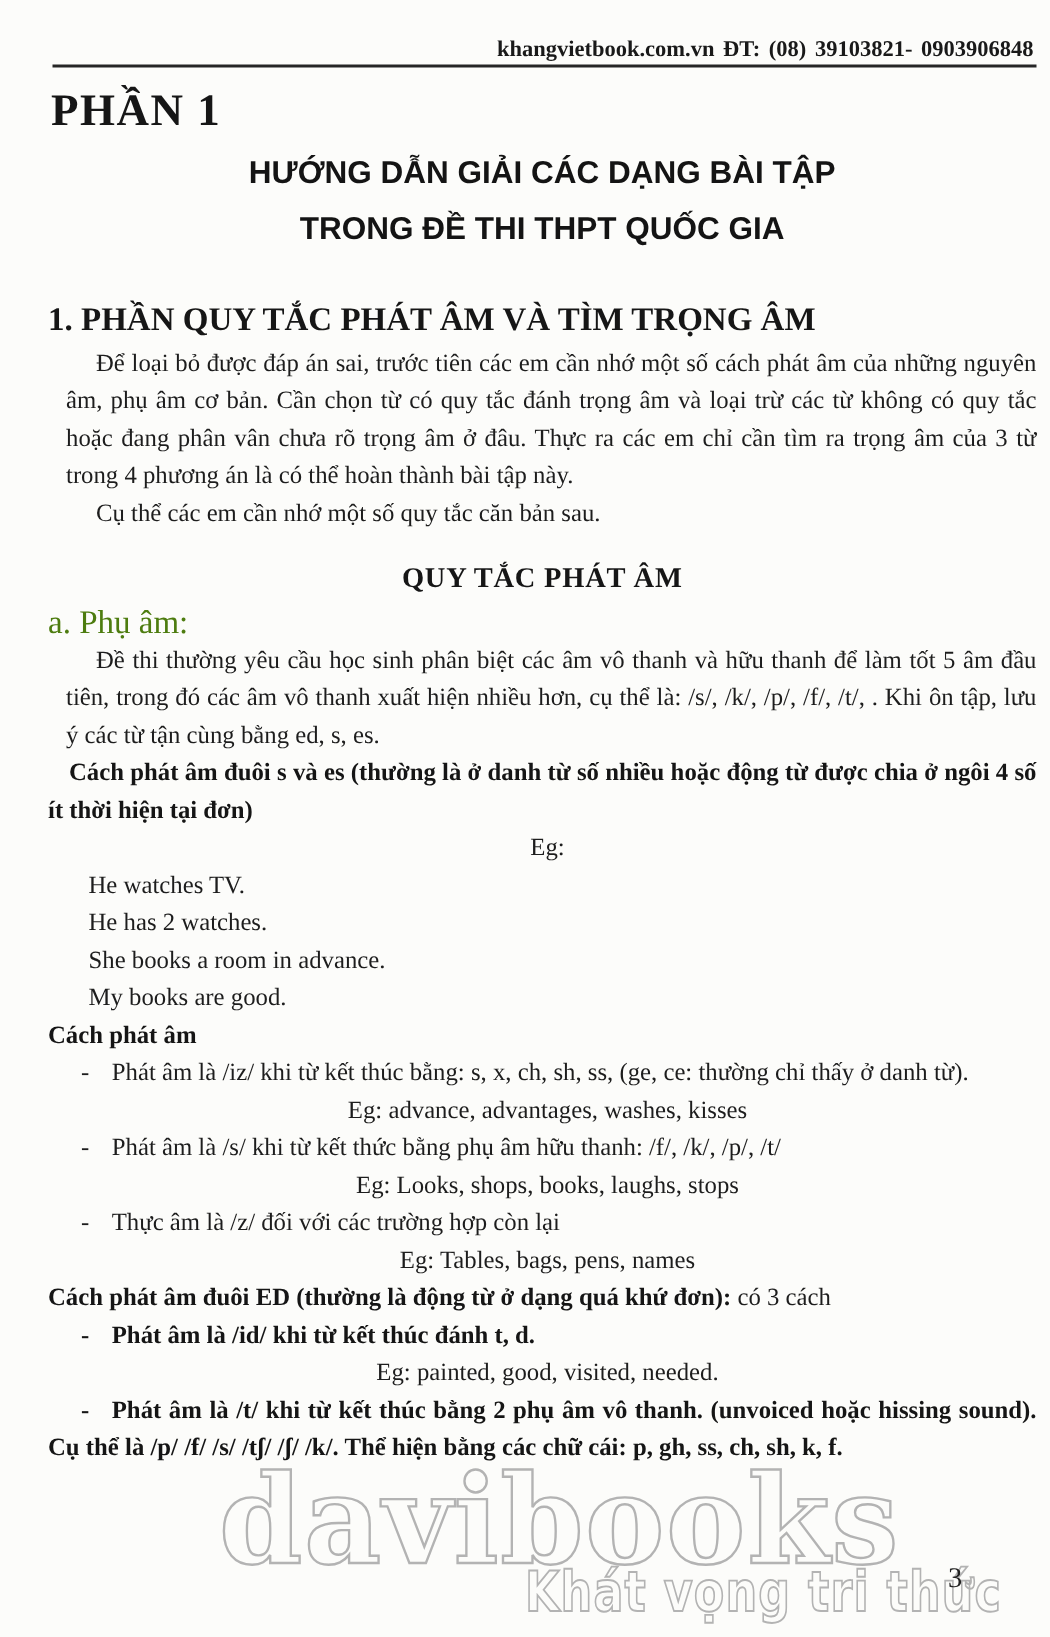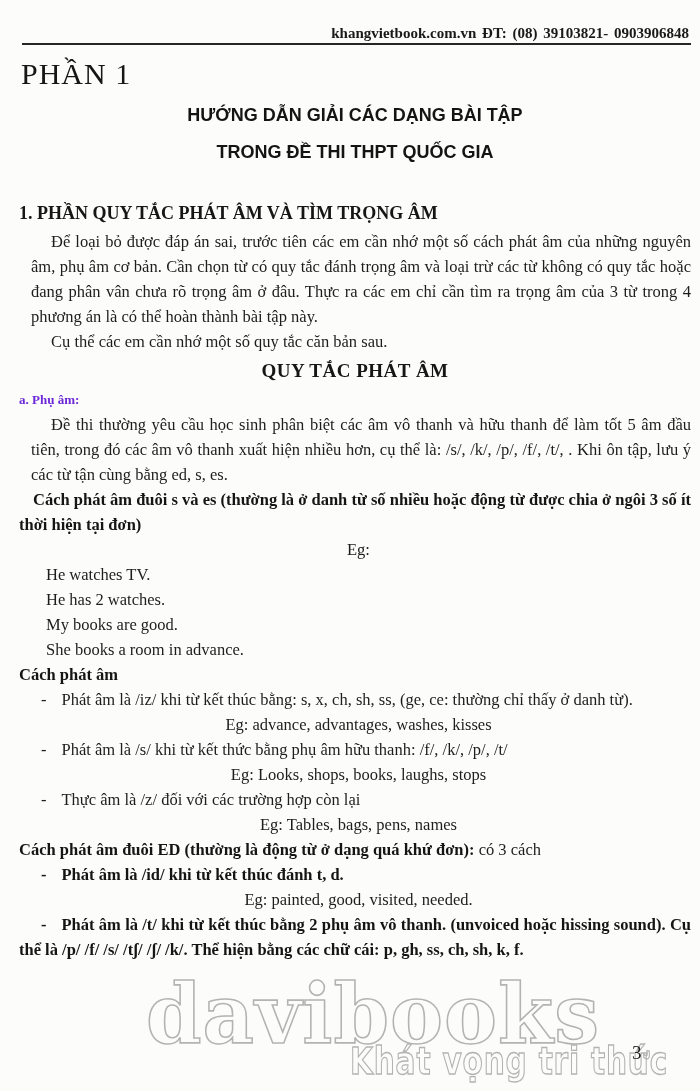--- a/index.html
+++ b/index.html
@@ -5,88 +5,88 @@
   html,body{margin:0;padding:0;}
   body{
     width:700px;height:1091px;
     background:#fcfcfa;
     font-family:"Liberation Serif", serif;
     color:#1d1d1d;
     position:relative;
     overflow:hidden;
   }
   .page{position:absolute;inset:0;}
-  .content{padding:25px 9px 0 19px;}
+  .content{padding:25px 9px 0 32px;}
 
   .scan-header{
     text-align:right;
     font-weight:bold;
     font-size:15px;
     line-height:16px;
     padding-right:2px;
     color:#191919;
     word-spacing:2px;
   }
   .header-rule{
     height:2px;
     background:#262626;
     margin:2px 0 0 3px;
   }
 
   .part-label{
     margin:13px 0 0 2px;
     font-size:30px;
-    font-weight:normal;
+    font-weight:bold;
     letter-spacing:1px;
     line-height:32px;
     color:#161616;
   }
   .main-title{
     margin-top:7px;
     text-align:center;
     font-family:"Liberation Sans", sans-serif;
     font-weight:bold;
-    font-size:18px;
+    font-size:21px;
     line-height:37px;
     letter-spacing:0px;
     color:#141414;
   }
 
   .section-heading{
     margin:30px 0 4px 0;
-    font-size:18px;
+    font-size:22px;
     font-weight:bold;
     line-height:24px;
     color:#161616;
   }
 
   p, .line{
     margin:0;
     font-size:16.5px;
     line-height:25px;
     text-align:justify;
   }
   .indent{text-indent:20px;margin-left:12px;}
   .indent-sm{text-indent:14px;}
   .b{font-weight:bold;color:#151515;}
 
   .rules-heading{
     text-align:center;
     font-size:19px;
     font-weight:bold;
     letter-spacing:0.5px;
-    margin:4px 0 3px 0;
+    margin:19px 0 3px 0;
     line-height:26px;
     color:#161616;
   }
   .sub-a{
-    font-size:13px;
-    font-weight:bold;
+    font-size:22px;
+    font-weight:normal;
     line-height:25px;
-    color:#6d28d9;
+    color:#4d7c0f;
   }
 
   .eg{padding-left:7px;text-align:center;}
   .example{padding-left:27px;text-align:left;}
 
   .bullet{text-indent:22px;}
   .dash{margin-right:15px;}
 
   .wm-main{
     position:absolute;
@@ -141,27 +141,27 @@
 
     <p class="indent">Để loại bỏ được đáp án sai, trước tiên các em cần nhớ một số cách phát âm của những nguyên âm, phụ âm cơ bản. Cần chọn từ có quy tắc đánh trọng âm và loại trừ các từ không có quy tắc hoặc đang phân vân chưa rõ trọng âm ở đâu. Thực ra các em chỉ cần tìm ra trọng âm của 3 từ trong 4 phương án là có thể hoàn thành bài tập này.</p>
     <p class="indent">Cụ thể các em cần nhớ một số quy tắc căn bản sau.</p>
 
     <div class="rules-heading">QUY TẮC PHÁT ÂM</div>
 
     <div class="sub-a">a. Phụ âm:</div>
 
     <p class="indent">Đề thi thường yêu cầu học sinh phân biệt các âm vô thanh và hữu thanh để làm tốt 5 âm đầu tiên, trong đó các âm vô thanh xuất hiện nhiều hơn, cụ thể là: /s/, /k/, /p/, /f/, /t/, . Khi ôn tập, lưu ý các từ tận cùng bằng ed, s, es.</p>
 
-    <p class="indent-sm b">Cách phát âm đuôi s và es (thường là ở danh từ số nhiều hoặc động từ được chia ở ngôi 3 số ít thời hiện tại đơn)</p>
+    <p class="indent-sm b">Cách phát âm đuôi s và es (thường là ở danh từ số nhiều hoặc động từ được chia ở ngôi 4 số ít thời hiện tại đơn)</p>
 
     <p class="eg">Eg:</p>
     <p class="example">He watches TV.</p>
     <p class="example">He has 2 watches.</p>
+    <p class="example">She books a room in advance.</p>
     <p class="example">My books are good.</p>
-    <p class="example">She books a room in advance.</p>
 
     <p class="b">Cách phát âm</p>
 
     <p class="bullet"><span class="dash">-</span><span>Phát âm là /iz/ khi từ kết thúc bằng: s, x, ch, sh, ss, (ge, ce: thường chỉ thấy ở danh từ).</span></p>
     <p class="eg">Eg: advance, advantages, washes, kisses</p>
 
     <p class="bullet"><span class="dash">-</span><span>Phát âm là /s/ khi từ kết thức bằng phụ âm hữu thanh: /f/, /k/, /p/, /t/</span></p>
     <p class="eg">Eg: Looks, shops, books, laughs, stops</p>
 
     <p class="bullet"><span class="dash">-</span><span>Thực âm là /z/ đối với các trường hợp còn lại</span></p>

